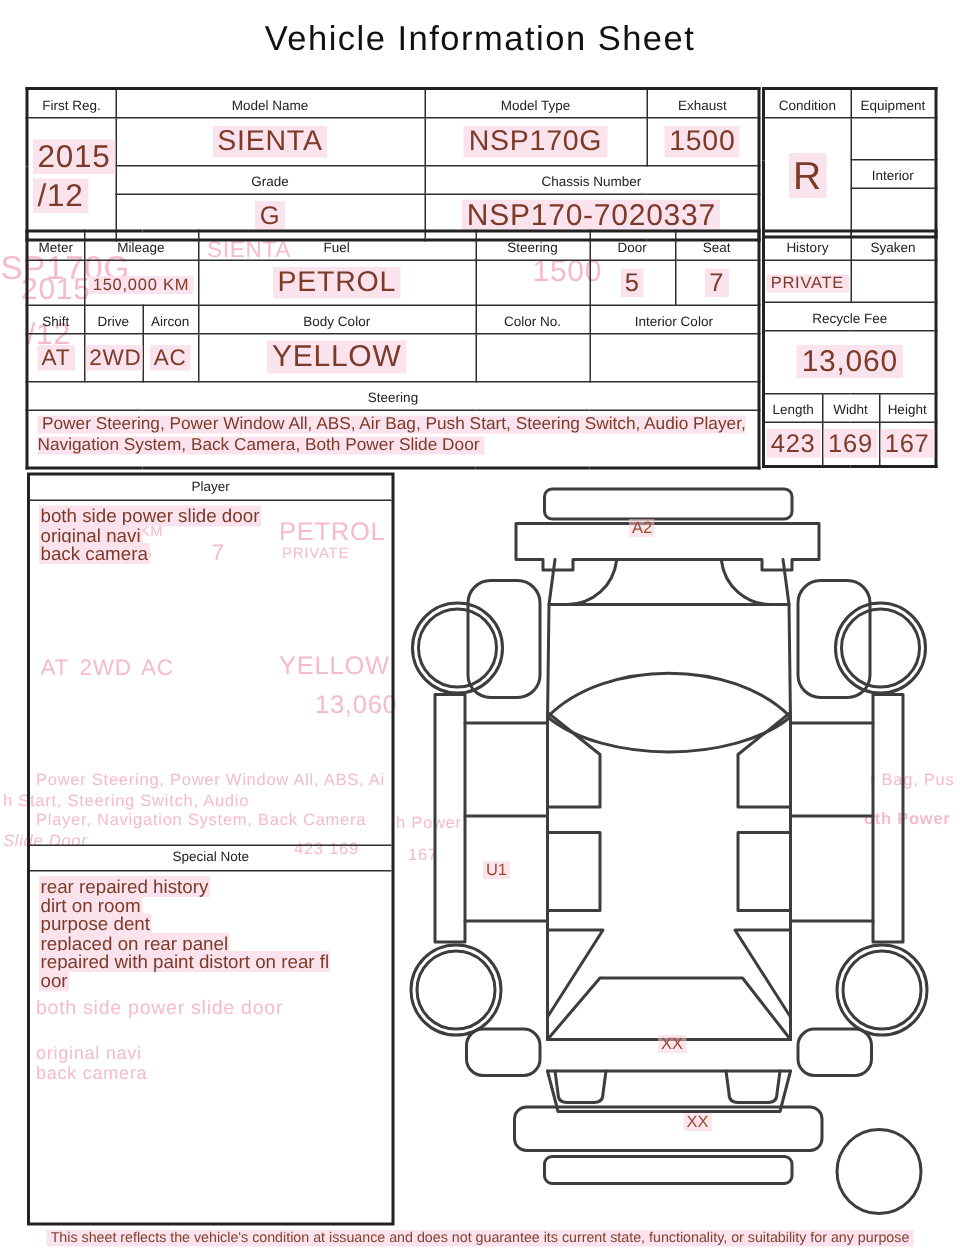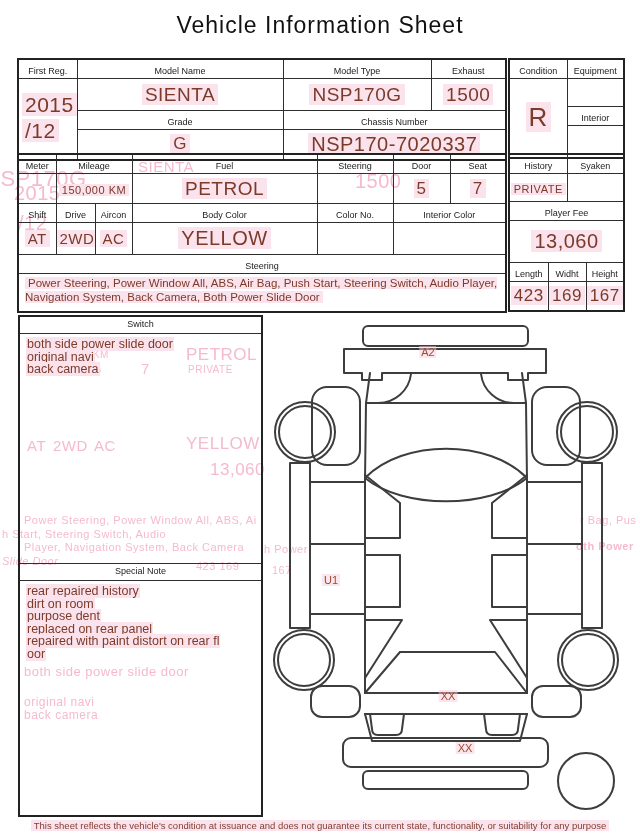--- a/index.html
+++ b/index.html
@@ -203,40 +203,40 @@
     <tbody>
         <tr style="height:14px">
       <td colspan="2"><span class="hdr">History</span></td>
       <td colspan="2"><span class="hdr">Syaken</span></td>
     </tr>
     <tr style="height:28px">
       <td colspan="2"><span class="val s11 pk">PRIVATE</span></td>
       <td colspan="2"></td>
     </tr>
     <tr style="height:18px">
-      <td colspan="4"><span class="hdr">Player Fee</span></td>
+      <td colspan="4"><span class="hdr">Recycle Fee</span></td>
     </tr>
     <tr style="height:42px">
       <td colspan="4"><span class="val s20 pk">13,060</span></td>
     </tr>
     <tr style="height:16px">
       <td><span class="hdr">Length</span></td>
       <td colspan="2"><span class="hdr">Widht</span></td>
       <td><span class="hdr">Height</span></td>
     </tr>
     <tr style="height:29px">
       <td><span class="val s17 pk">423</span></td>
       <td colspan="2"><span class="val s17 pk">169</span></td>
       <td><span class="val s17 pk">167</span></td>
     </tr>
   </tbody>
     </table>
 
   <div id="noteBox">
-    <div class="note-hdr b-bot">Switch</div>
+    <div class="note-hdr b-bot">Player</div>
     <div class="note-body" id="comment-body">
       <div class="note-line"><span class="pk">both side power slide door</span></div>
       <div class="note-line"><span class="pk">original navi</span></div>
       <div class="note-line"><span class="pk">back camera</span></div>
     </div>
     <div class="note-hdr b-top b-bot">Special Note</div>
     <div class="note-body">
       <div class="note-line"><span class="pk">rear repaired history</span></div>
       <div class="note-line"><span class="pk">dirt on room</span></div>
       <div class="note-line"><span class="pk">purpose dent</span></div>

